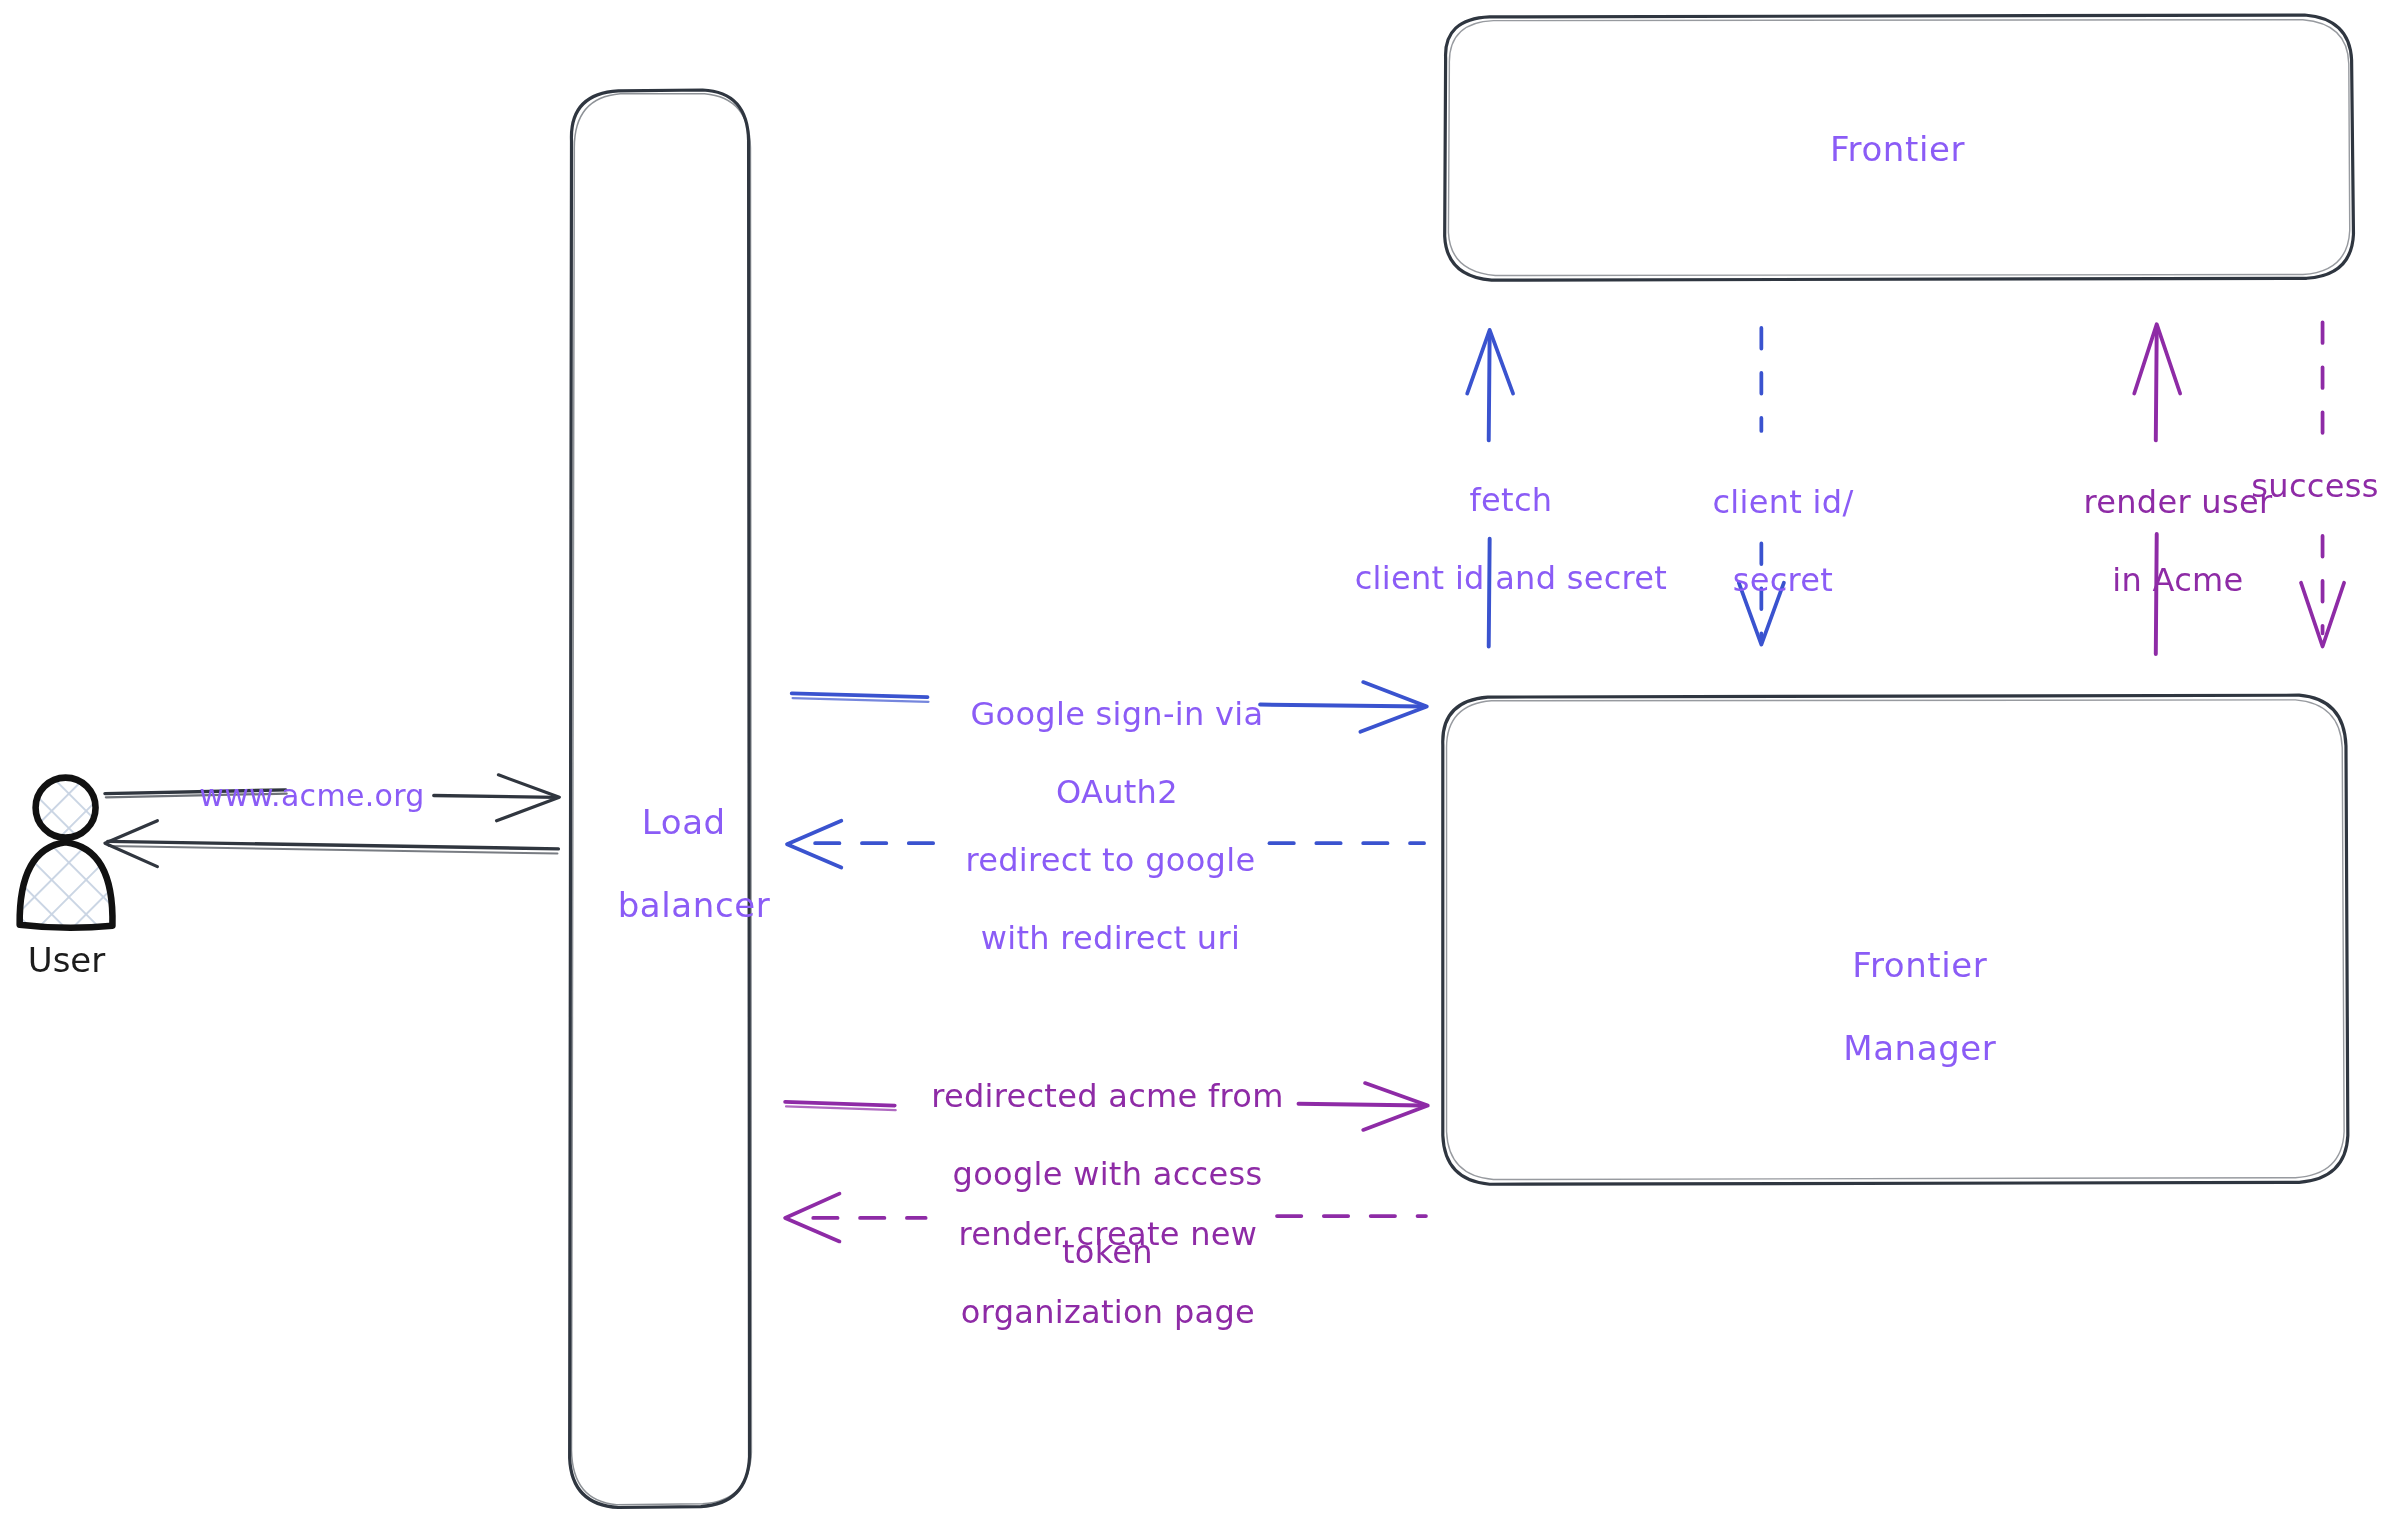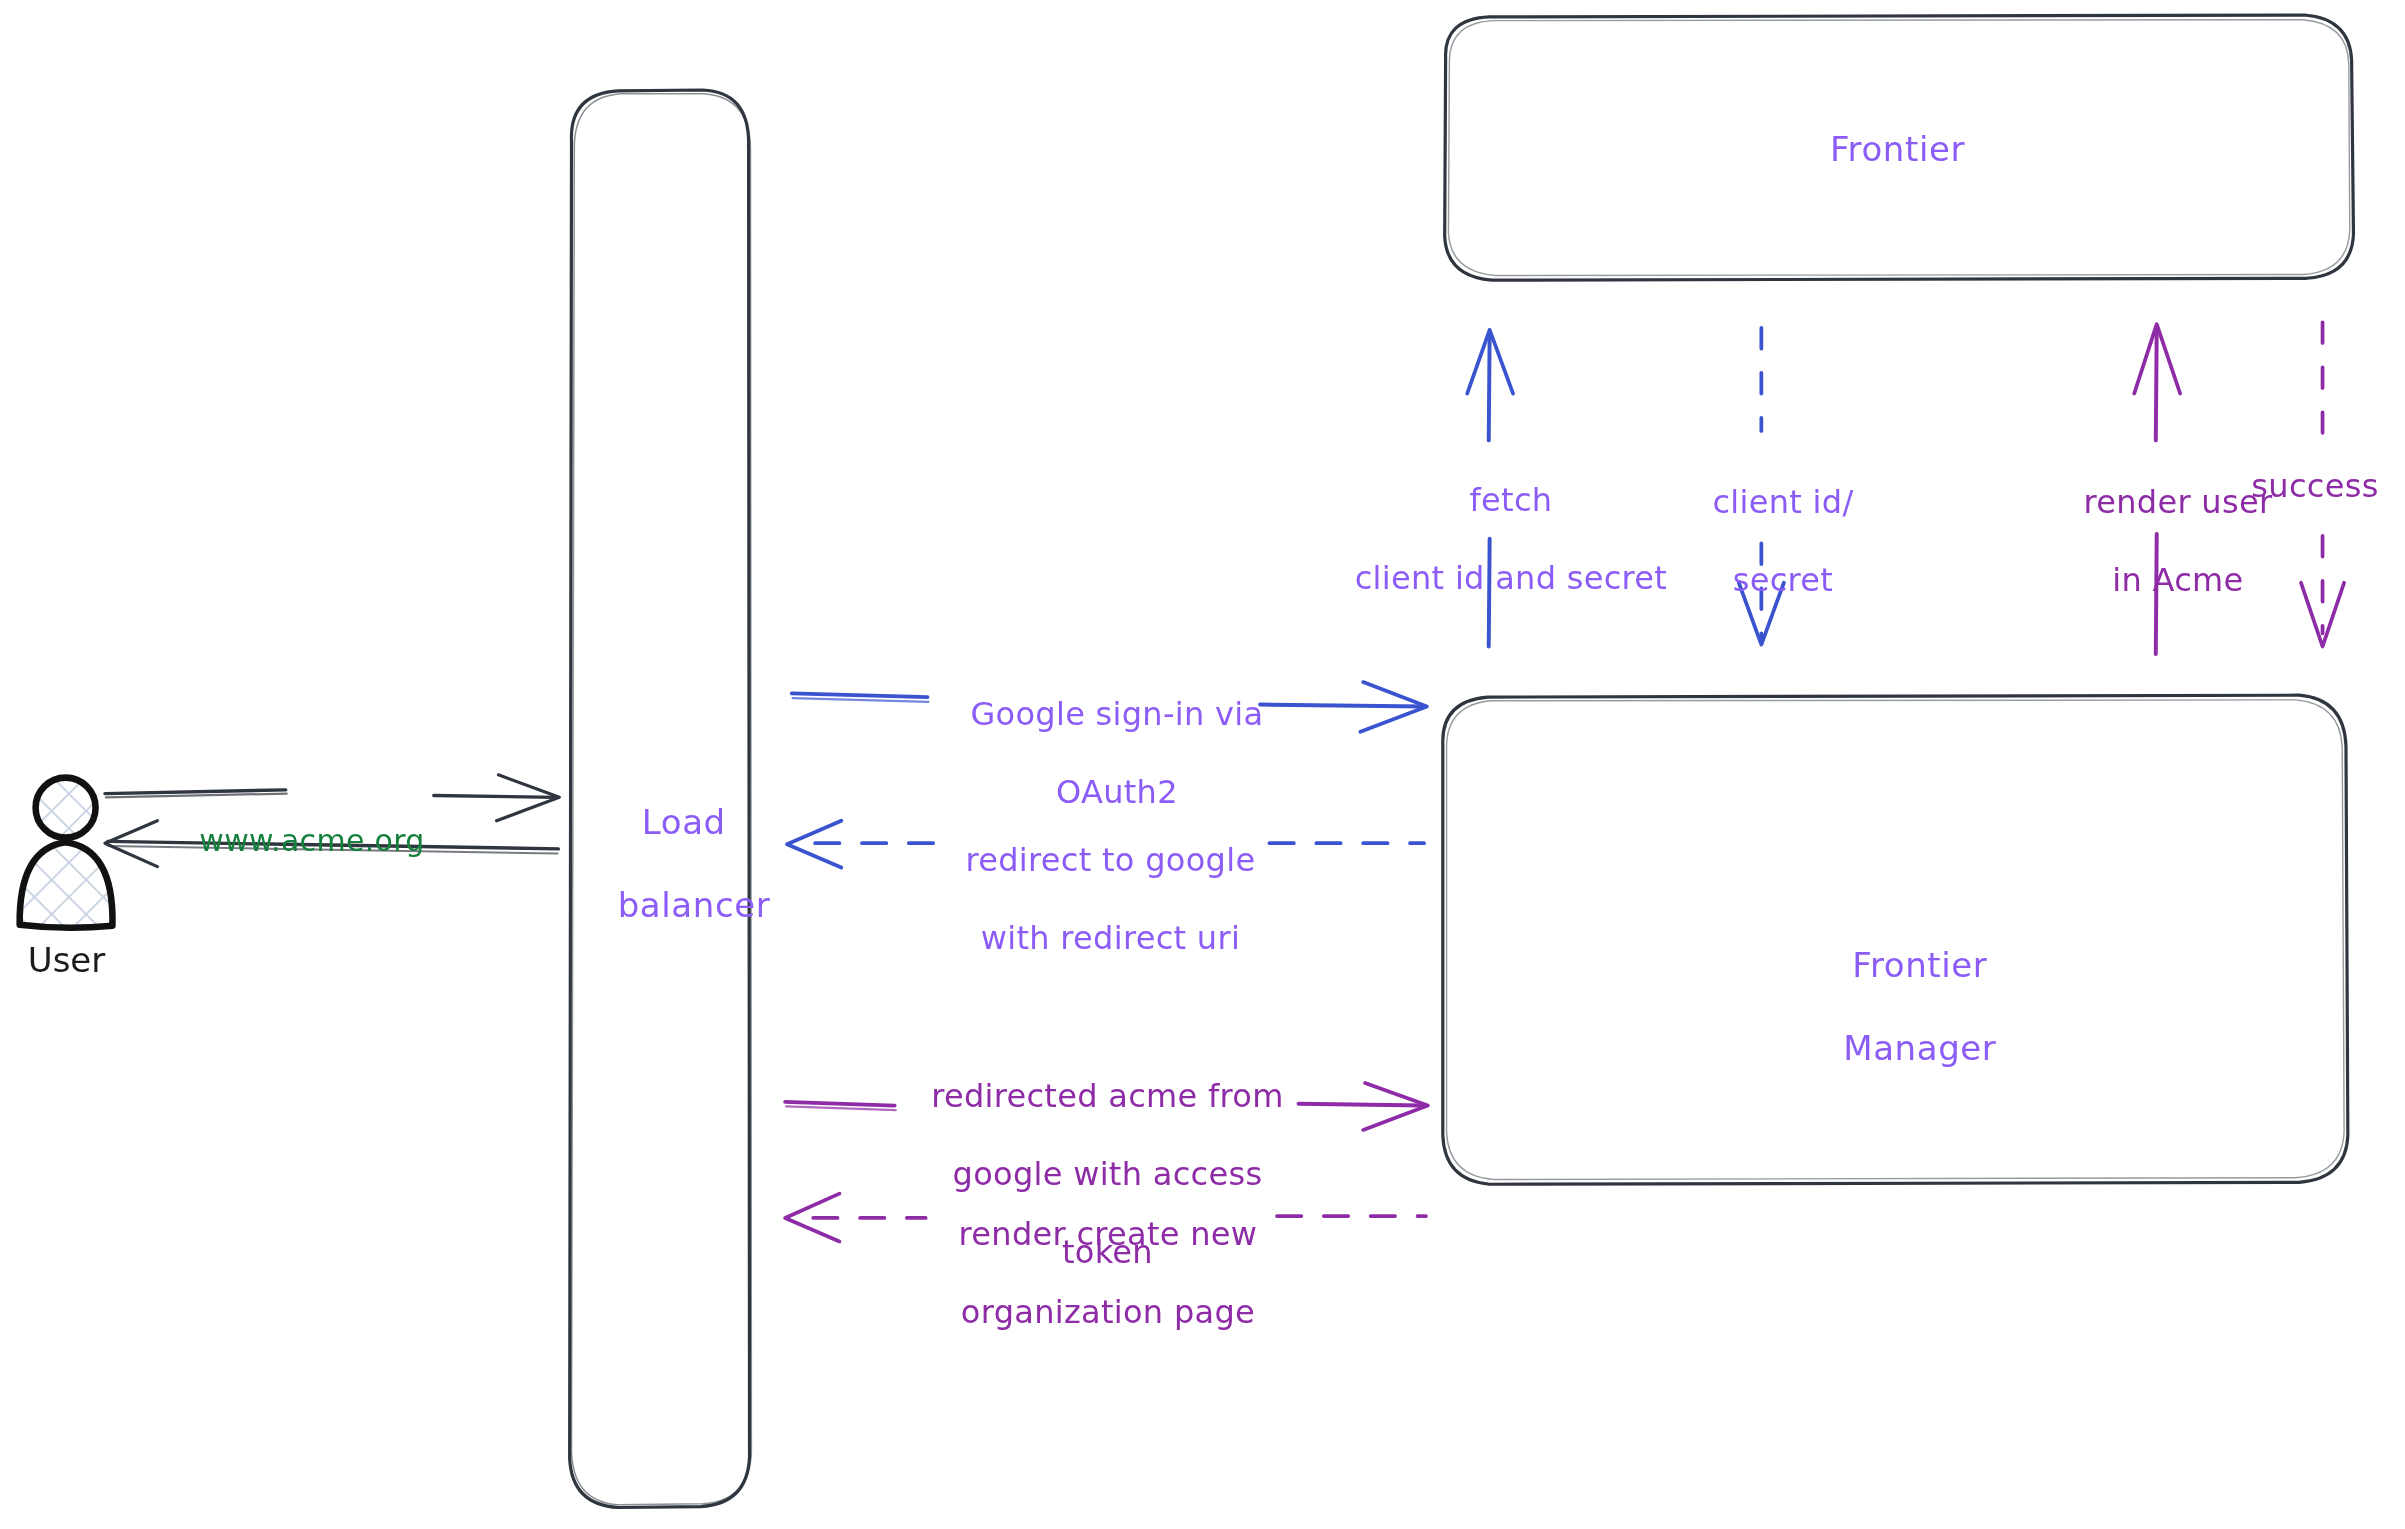--- a/index.html
+++ b/index.html
@@ -3,21 +3,21 @@
 <meta charset="utf-8">
 <style>
   html,body{margin:0;padding:0;background:#ffffff;}
   body{width:2405px;height:1530px;overflow:hidden;font-family:"DejaVu Sans",sans-serif;}
   #stage{position:relative;width:2405px;height:1530px;background:#ffffff;}
   svg.layer{position:absolute;left:0;top:0;width:2405px;height:1530px;}
   .lbl{position:absolute;white-space:pre;line-height:1.22;text-align:center;}
   .node-label{color:#8b5cf6;font-size:34px;letter-spacing:0.6px;}
   .edge-blue{color:#8b5cf6;font-size:32px;letter-spacing:0.3px;}
   .edge-purple{color:#8e2ba6;font-size:32px;letter-spacing:0.3px;}
-  .edge-dark{color:#15803d;font-size:30px;letter-spacing:0.3px;margin-top:45px;}
+  .edge-dark{color:#8b5cf6;font-size:30px;letter-spacing:0.3px;}
   .actor-label{color:#1c1c1c;font-size:34px;}
 </style>
 </head>
 <body>
 
 <div id="stage">
 
   <svg class="layer" viewBox="0 0 2567 1633">
     <defs>
       <pattern id="hatch" width="26" height="26" patternTransform="rotate(45)" patternUnits="userSpaceOnUse">

